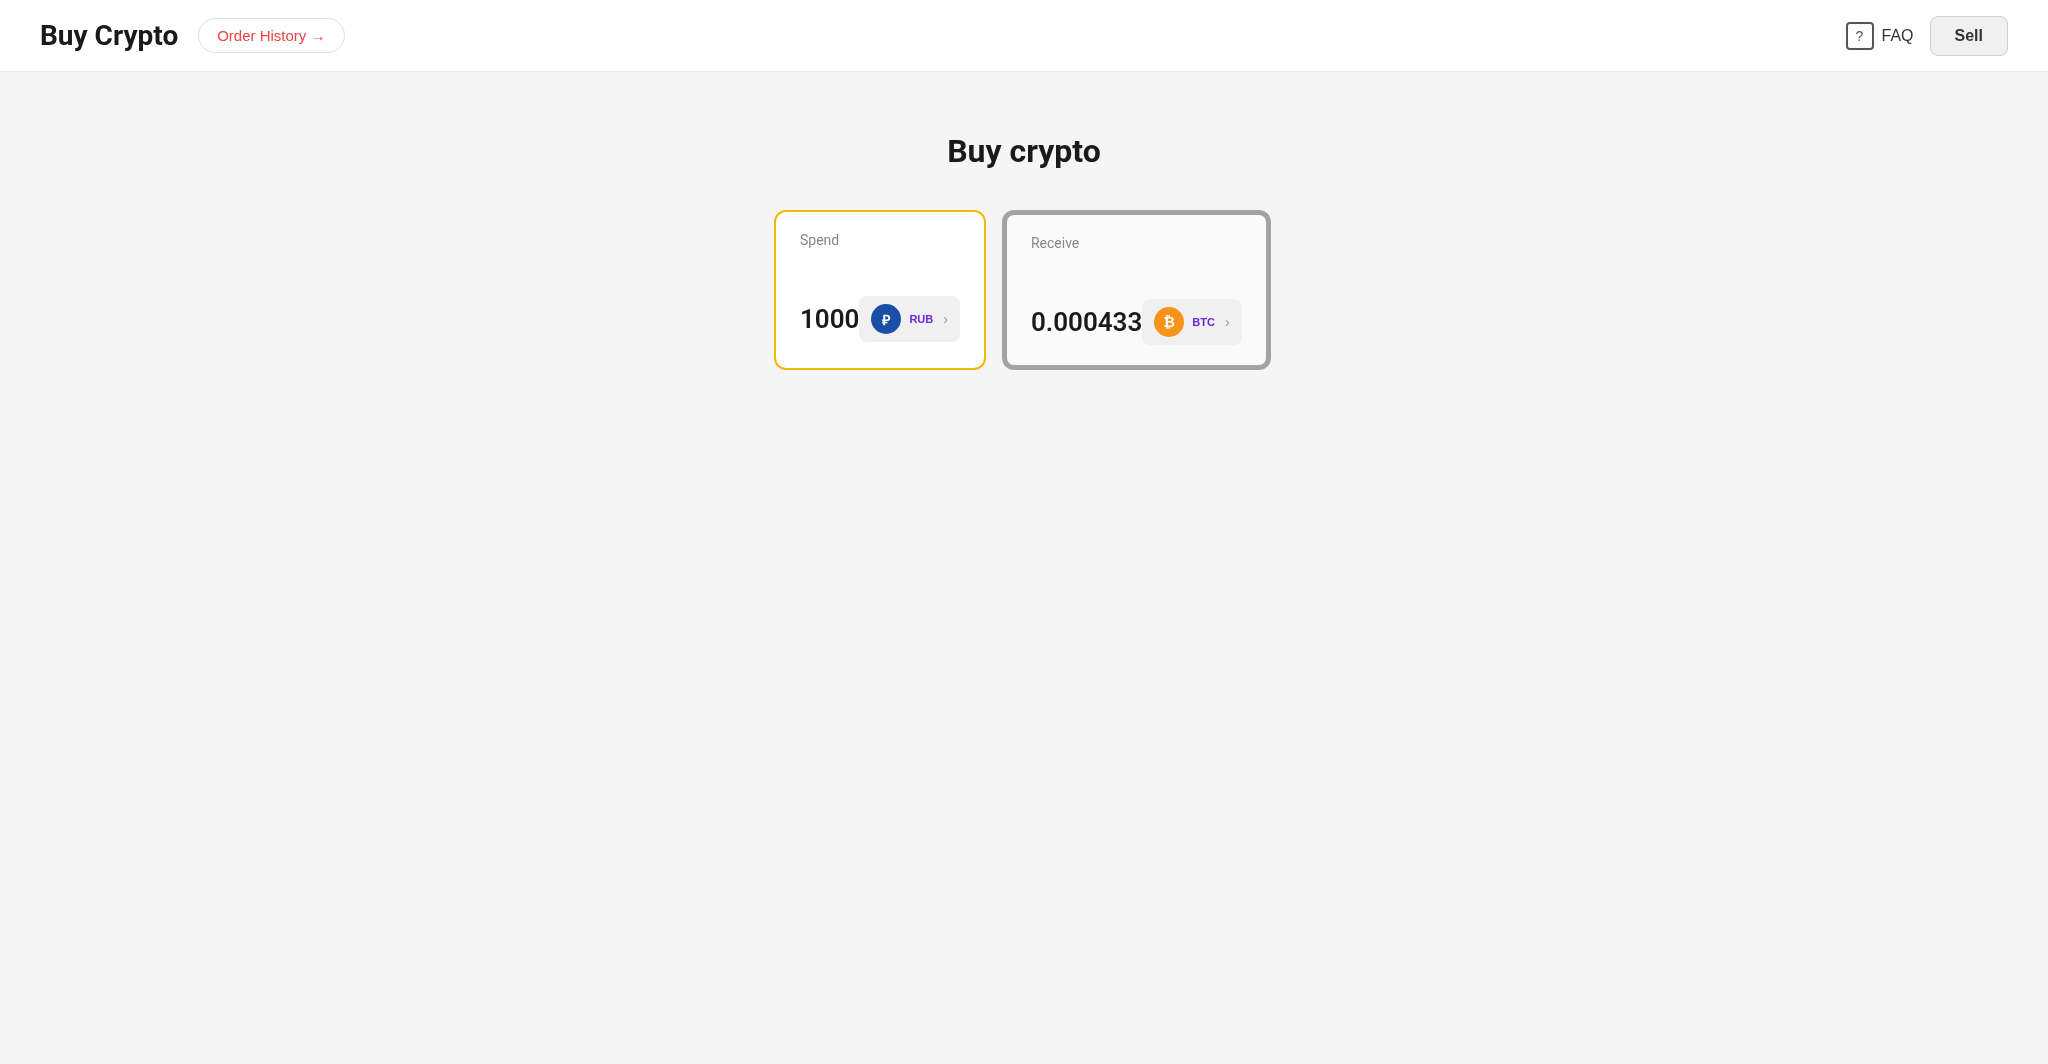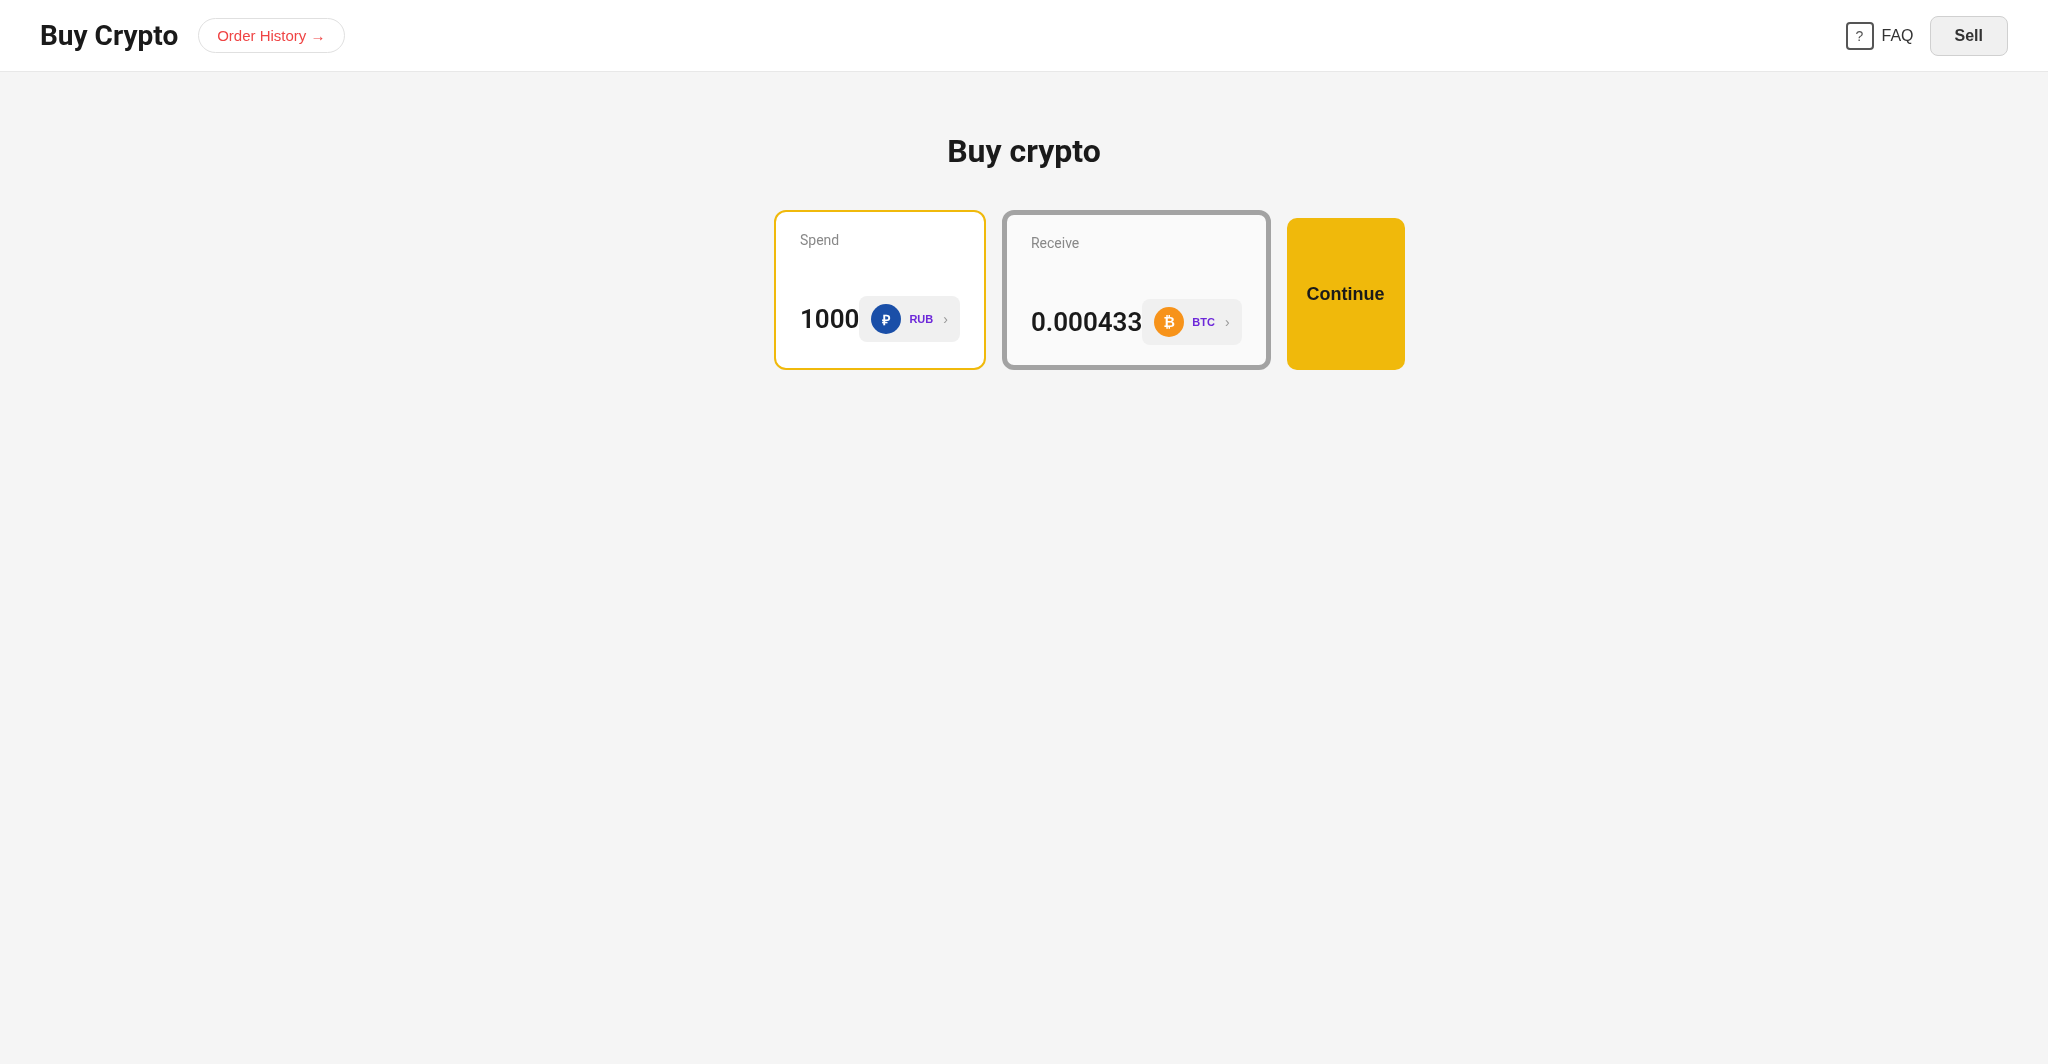--- a/index.html
+++ b/index.html
@@ -283,16 +283,15 @@
           <div class="currency-icon btc-icon">
             <span>₿</span>
           </div>
           <span class="currency-name">BTC</span>
           <span class="chevron-right">›</span>
         </button>
       </div>
     </div>
 
 
-    <button class="continue-btn">Continue</button>
 
   </div>
 </main>
 
 </body></html>

